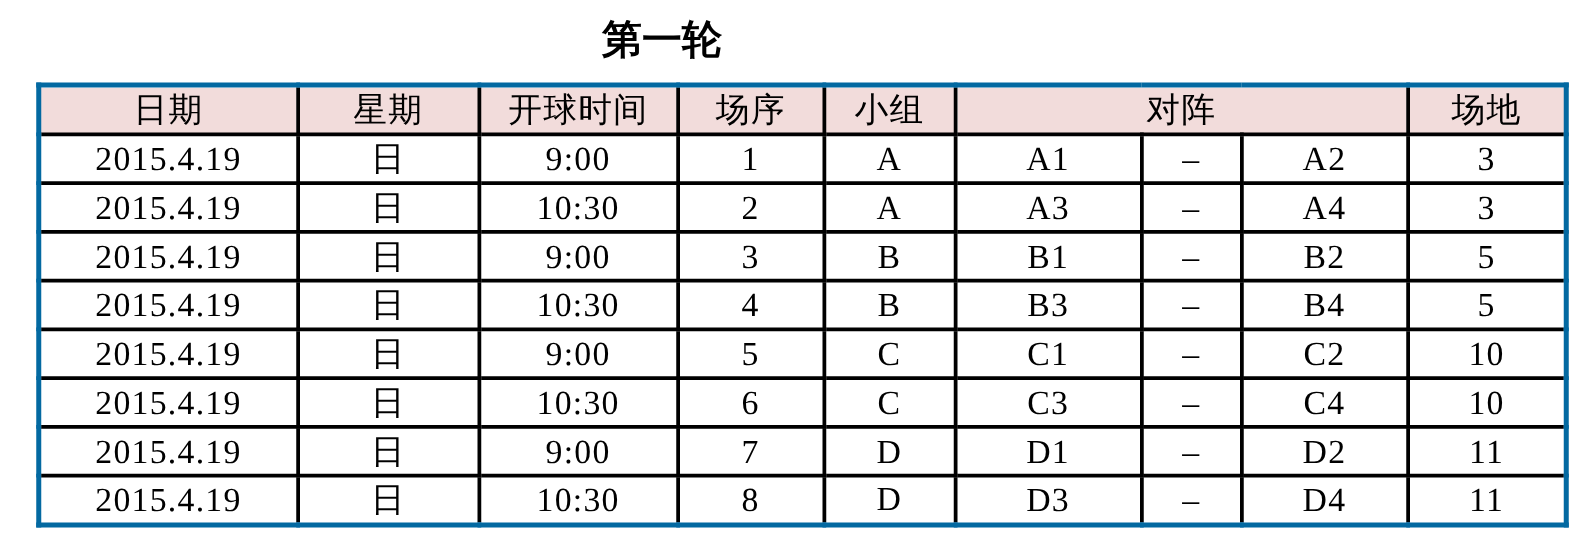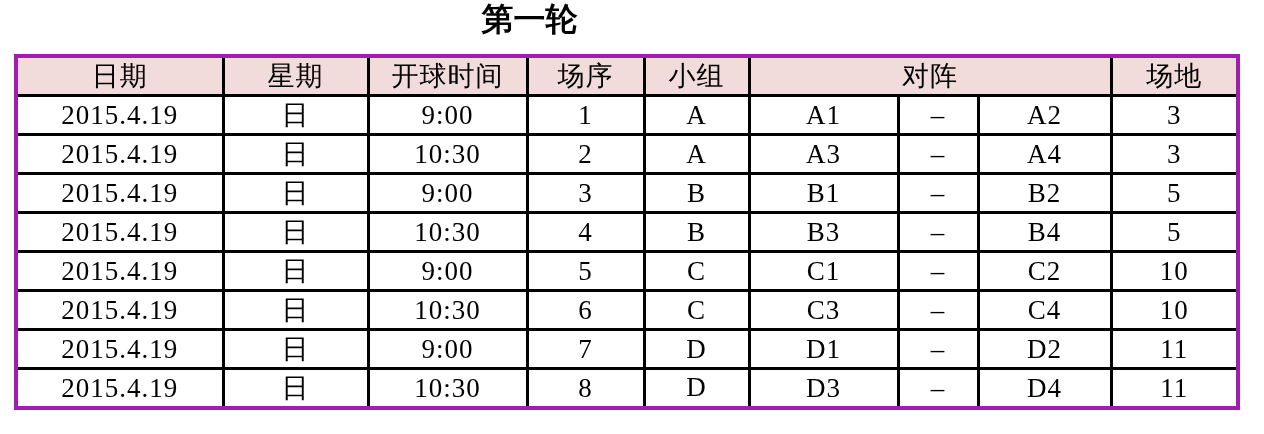--- a/index.html
+++ b/index.html
@@ -6,34 +6,35 @@
   html, body {
     margin: 0;
     padding: 0;
     background: #ffffff;
     width: 1264px;
     height: 434px;
     overflow: hidden;
   }
   .page-title {
     margin: 0;
+    padding-top: 12px;
     width: 1059px;
     text-align: center;
     font-family: "Liberation Sans", "DejaVu Sans", sans-serif;
     font-weight: bold;
     font-size: 32px;
     line-height: 38px;
     color: #000000;
   }
   table.schedule {
     border-collapse: collapse;
     table-layout: fixed;
     width: 1222px;
-    margin: 16px 0 0 14px;
-    border: 4px solid #a21caf;
+    margin: 16px 0 0 29px;
+    border: 4px solid #0369a1;
   }
   table.schedule th,
   table.schedule td {
     border: 3px solid #000000;
     height: 36px;
     padding: 0;
     text-align: center;
     vertical-align: middle;
     font-family: "Liberation Serif", "DejaVu Serif", serif;
     font-weight: normal;

